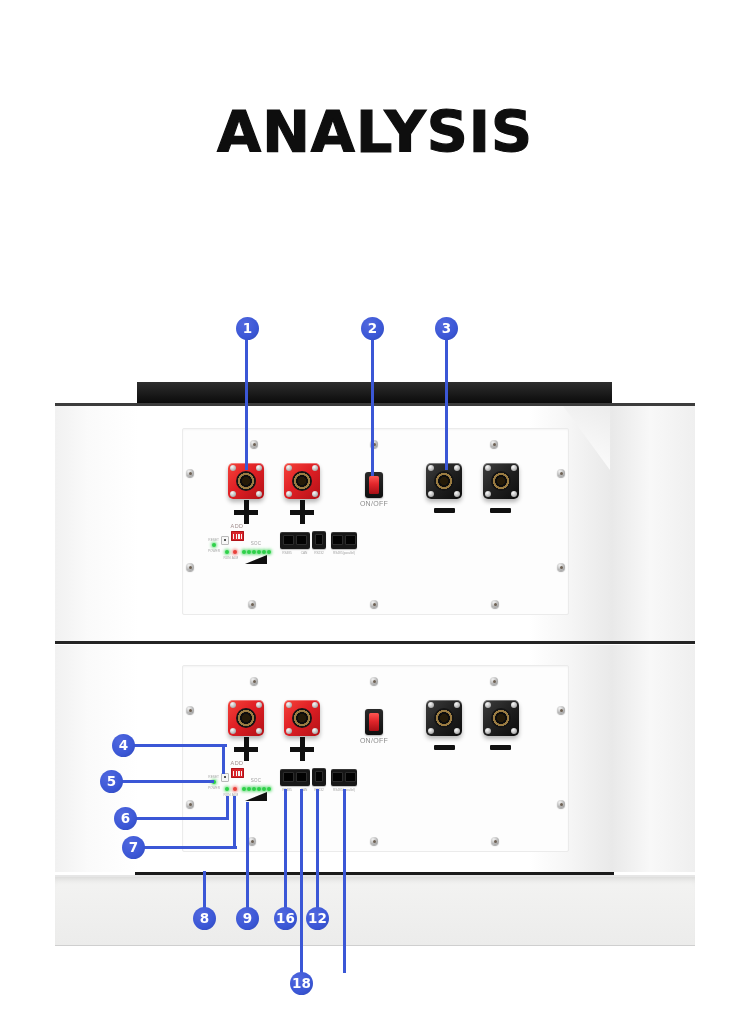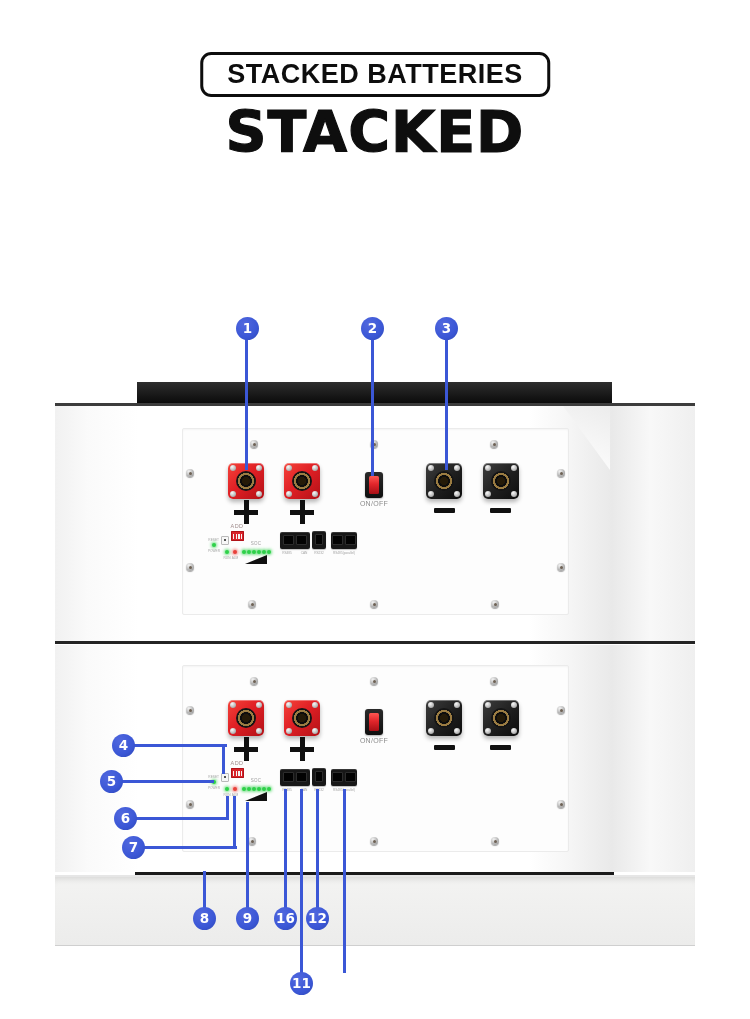--- a/index.html
+++ b/index.html
@@ -88,23 +88,22 @@
   .co{position:absolute;width:23px;height:23px;border-radius:50%;z-index:41;
       background:radial-gradient(circle at 35% 30%,#5168de,var(--accent) 60%,#2e47b4 100%);
       color:#ffffff;font-family:"DejaVu Sans",sans-serif;font-weight:bold;font-size:13.5px;
       line-height:23px;text-align:center;}
 </style>
 </head>
 <body>
 
 <div class="page">
 
-  <div class="badge">STACKED BATTERIES</div>
   <div class="title">
-    <div>STACKED</div>
+    <div>ANALYSIS</div>
   </div>
 
   <div class="lid"></div>
   <div class="hline" style="left:55px;top:403px;width:640px;height:3px;background:#3c3c3c;"></div>
 
   <div class="unit" style="top:406px;height:235px;"></div>
   <div class="fold"></div>
 
   <div class="hline" style="left:55px;top:641px;width:640px;height:3px;background:#242424;"></div>
 
@@ -313,16 +312,16 @@
   <div class="co" style="left:361px;top:317px">2</div>
   <div class="co" style="left:435px;top:317px">3</div>
   <div class="co" style="left:112px;top:734px">4</div>
   <div class="co" style="left:100px;top:770px">5</div>
   <div class="co" style="left:114px;top:807px">6</div>
   <div class="co" style="left:122px;top:836px">7</div>
   <div class="co" style="left:193px;top:907px">8</div>
   <div class="co" style="left:236px;top:907px">9</div>
   <div class="co" style="left:274px;top:907px">16</div>
   <div class="co" style="left:306px;top:907px">12</div>
-  <div class="co" style="left:290px;top:972px">11</div>
+  <div class="co" style="left:290px;top:972px">18</div>
   <div class="co" style="left:333px;top:1027px">13</div>
 
 </div>
 
 </body></html>

